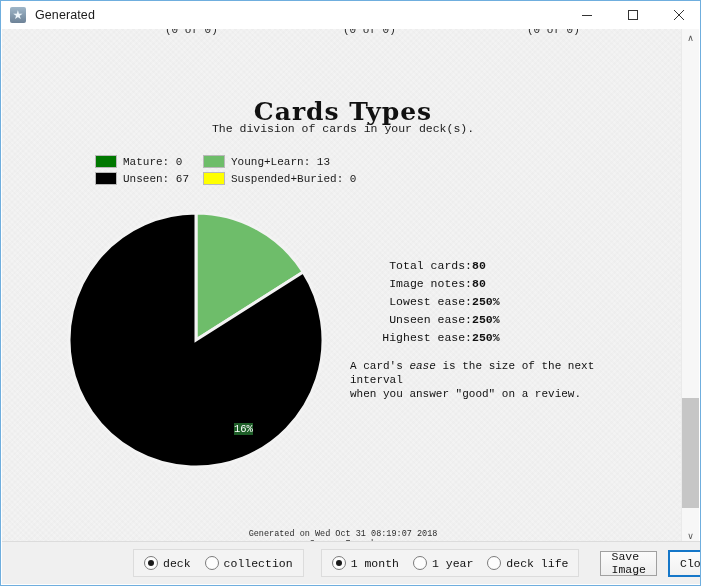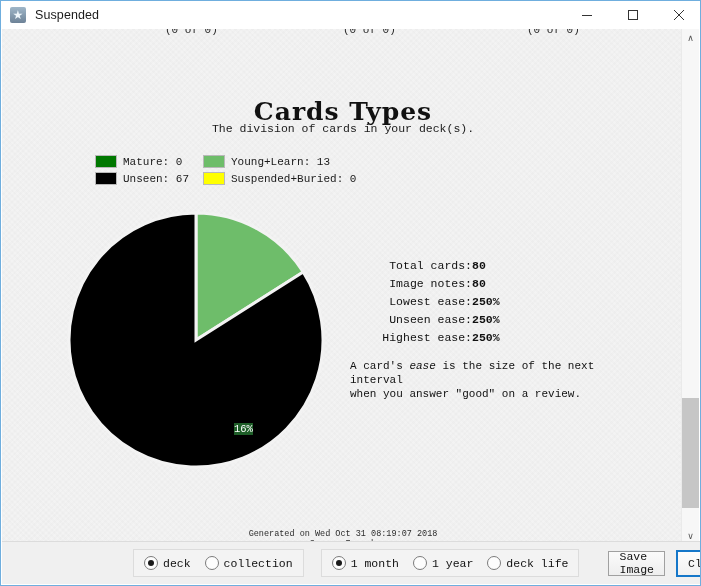--- a/index.html
+++ b/index.html
@@ -279,40 +279,40 @@
     font-family: "Liberation Mono", monospace;
     font-size: 11.5px;
     color: #111;
     padding: 0 10px;
     box-sizing: border-box;
     display: flex;
     align-items: center;
     justify-content: center;
     cursor: default;
   }
-  .btn.save { margin-left: 29px; }
+  .btn.save { margin-left: 21px; }
   .btn.close {
     margin-left: 11px;
     border: 2px solid #1577c9;
     background: linear-gradient(#fdfdfd, #f1f1f1);
     width: 83px;
     height: 27px;
   }
 </style>
 </head>
 <body>
 
 <div id="app">
 
   <div class="titlebar">
     <div class="tb-icon">
       <div class="bg"></div>
       <div class="star">★</div>
     </div>
-    <div class="tb-title">Suspended</div>
+    <div class="tb-title">Generated</div>
     <div class="tb-spacer"></div>
     <div class="wbtn">
       <svg width="12" height="12" viewBox="0 0 12 12">
           <line x1="1" y1="6.5" x2="11" y2="6.5" stroke="#333" stroke-width="1"></line>
         </svg>
     </div>
     <div class="wbtn">
       <svg width="12" height="12" viewBox="0 0 12 12">
           <rect x="1.5" y="1.5" width="9" height="9" fill="none" stroke="#333" stroke-width="1"></rect>
         </svg>

